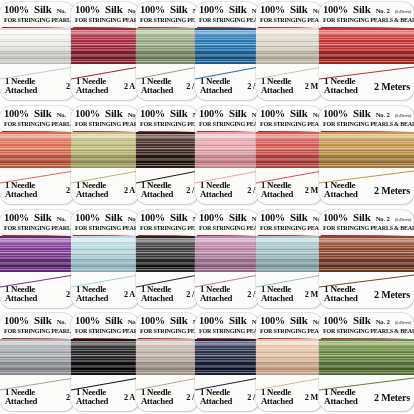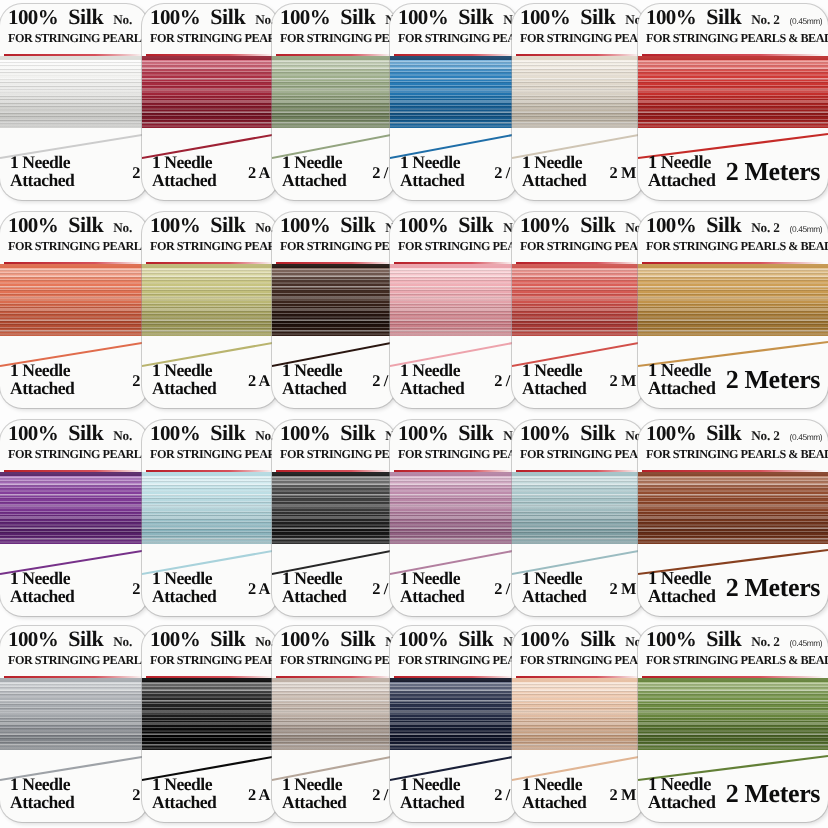--- a/index.html
+++ b/index.html
@@ -140,21 +140,21 @@
     line-height:9.4px;letter-spacing:-.25px;
   }
   .ftr-right{
     font-family:"Liberation Serif", serif;
     font-weight:bold;
     font-size:8.2px;color:#0d0d0d;
     letter-spacing:-.2px;
     padding-left:2px;
   }
   .c5 .ftr-left{font-size:9.2px;}
-  .c5 .ftr-right{font-size:13px;}
+  .c5 .ftr-right{font-size:10px;}
 </style>
 </head>
 <body>
 
 <div id="stage">
     <div class="row r0">
       <div class="card c0">
         <div class="hdr">
           <div class="hdr-line1">
             <span class="h-pct">100%</span>

